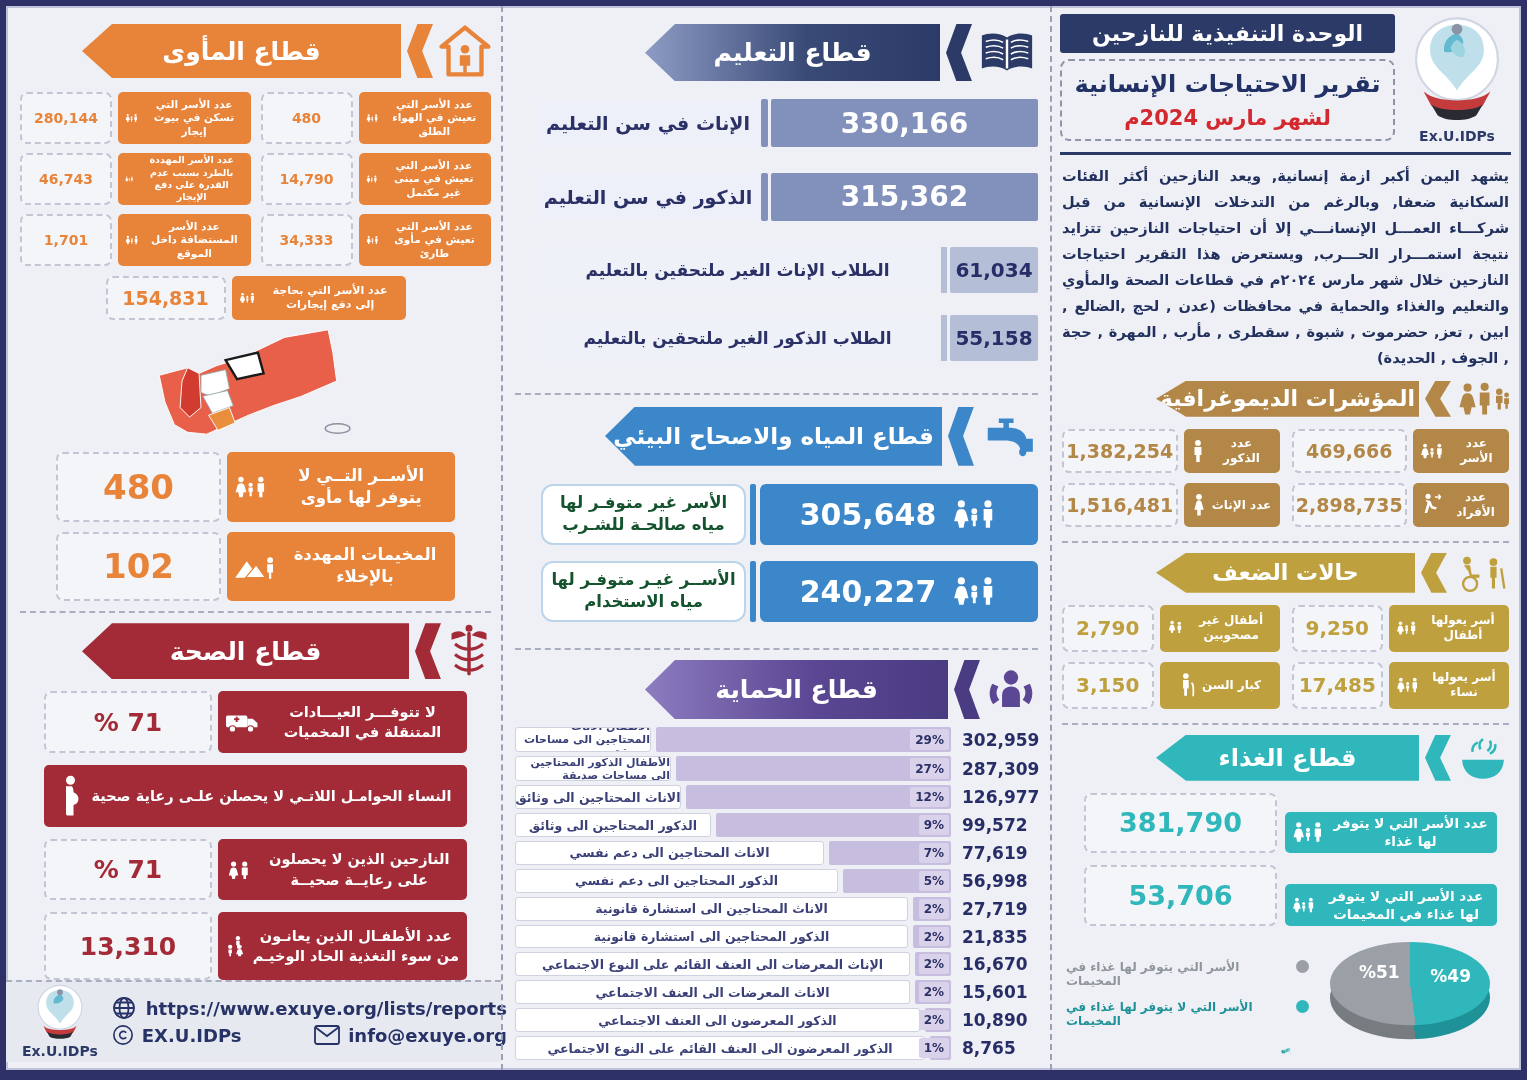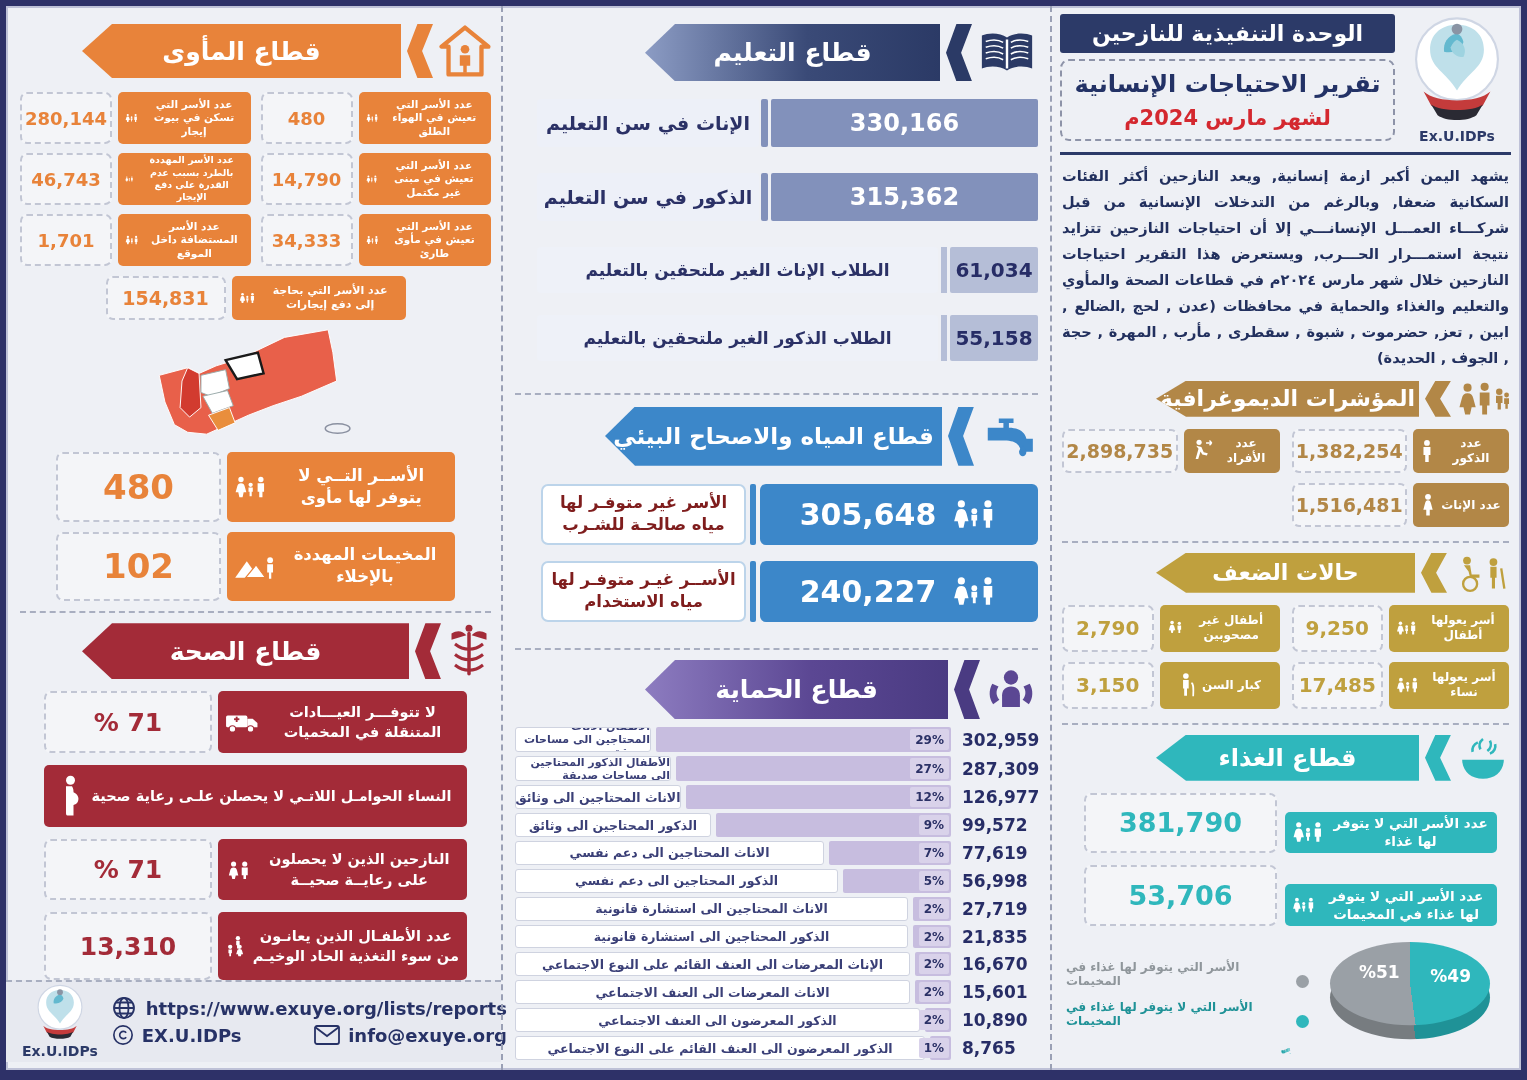--- a/index.html
+++ b/index.html
@@ -18,21 +18,21 @@
   .chev{width:26px;height:100%;clip-path:polygon(100% 0,40% 0,0 50%,40% 100%,100% 100%,58% 50%);}
   .bicon{display:flex;align-items:center;justify-content:center;}
   
   .pair{display:flex;gap:6px;align-items:stretch;}
   .vbox{border:2px dashed #c2c6d4;border-radius:7px;display:flex;align-items:center;justify-content:center;font-weight:bold;background:rgba(255,255,255,.35);}
   .chip{border-radius:5px;color:#fff;display:flex;align-items:center;justify-content:center;gap:6px;padding:3px 7px;text-align:center;direction:rtl;font-weight:bold;}
   
   .or{color:#E8833A}
   .shelter-grid{display:grid;grid-template-columns:1fr 1fr;gap:9px 10px;margin:14px 2px 8px;}
   .shelter-grid .pair{height:52px;}
-  .shelter-grid .vbox{flex:0 0 92px;font-size:18px;}
+  .shelter-grid .vbox{flex:0 0 92px;font-size:14px;}
   .shelter-grid .chip{flex:1;background:#E8833A;font-size:10.5px;line-height:1.3;}
   .pair-center{height:46px;width:300px;margin:2px auto 4px;}
   .pair-center .vbox{flex:0 0 120px;font-size:19px;}
   .pair-center .chip{flex:1;background:#E8833A;font-size:11px;line-height:1.3;}
   .bigpair{height:72px;margin:10px 38px 0;}
   .bigpair .vbox{flex:1;font-size:34px;}
   .bigpair .chip{flex:0 0 228px;background:#E8833A;font-size:16.5px;line-height:1.35;}
   
   .rd{color:#A32B38}
   .hpair{height:64px;margin:12px 26px 0;}
@@ -42,33 +42,33 @@
   .footer{margin-top:auto;background:#e7e9f0;border-top:2px dashed #a8aec0;margin-left:-12px;margin-right:-8px;
           padding:6px 16px 8px;display:flex;align-items:center;gap:14px;height:82px;}
   .f-lines{flex:1;display:flex;flex-direction:column;gap:4px;}
   .f-line{display:flex;align-items:center;gap:10px;color:#273266;font-weight:bold;font-size:18px;}
   .f-line2{display:flex;align-items:center;justify-content:space-between;color:#273266;font-weight:bold;font-size:18px;}
   .f-copy,.f-mail{display:flex;align-items:center;gap:8px;}
   
   .edu-rowA{display:flex;gap:12px;height:50px;margin:0 2px 26px 24px;}
   .lblA{flex:0 0 222px;background:#edf0f8;border-radius:4px;color:#2b3166;font-weight:bold;font-size:19px;
         display:flex;align-items:center;justify-content:center;direction:rtl;}
-  .valA{flex:1;background:#8291bb;border-radius:2px;color:#fff;font-size:24px;font-weight:bold;
+  .valA{flex:1;background:#8291bb;border-radius:2px;color:#fff;font-size:28px;font-weight:bold;
         display:flex;align-items:center;justify-content:center;position:relative;}
   .valA::before{content:"";position:absolute;left:-10px;top:0;bottom:0;width:7px;background:#8291bb;border-radius:2px;}
   .edu-rowB{display:flex;gap:12px;height:48px;margin:0 2px 22px 24px;}
   .lblB{flex:1;background:#eef1f8;border-radius:4px;color:#2b3166;font-weight:bold;font-size:17px;
         display:flex;align-items:center;justify-content:center;direction:rtl;}
   .valB{flex:0 0 88px;background:#b5bed7;border-radius:2px;color:#272d66;font-size:20px;font-weight:bold;
         display:flex;align-items:center;justify-content:center;position:relative;}
   .valB::before{content:"";position:absolute;left:-9px;top:0;bottom:0;width:6px;background:#b5bed7;}
   
   .bl{color:#3C87C9}
   .rowW{display:flex;gap:14px;height:64px;margin:0 2px 16px 28px;}
-  .lblW{flex:0 0 205px;background:#fff;border:2px solid #bcd4ea;border-radius:7px;color:#7f1d1d;font-weight:bold;
+  .lblW{flex:0 0 205px;background:#fff;border:2px solid #bcd4ea;border-radius:12px;color:#14532d;font-weight:bold;
         font-size:16.5px;display:flex;align-items:center;justify-content:center;text-align:center;line-height:1.35;direction:rtl;}
   .valW{flex:1;background:#3C87C9;border-radius:6px;color:#fff;font-weight:bold;font-size:30px;
         display:flex;align-items:center;justify-content:center;gap:16px;position:relative;}
   .valW::before{content:"";position:absolute;left:-10px;top:0;bottom:0;width:6px;background:#3C87C9;border-radius:2px;}
   
   .pu{color:#5B4793}
   .prow{display:flex;align-items:stretch;height:25px;margin:0 0 4px 2px;gap:5px;}
   .plbl{flex:1;background:#fff;border:1.5px solid #cfd3e0;border-radius:3px;color:#3a3f77;font-weight:bold;
         font-size:12.5px;display:flex;align-items:center;justify-content:center;direction:rtl;overflow:hidden;white-space:nowrap;}
   .pbar{position:relative;background:#c7bddf;border-radius:2px;}
@@ -96,21 +96,21 @@
   .vuln .chip{flex:0 0 120px;background:#BFA03E;font-size:12px;line-height:1.25;}
   .vuln .vbox{font-size:20px;color:#BFA03E;}
   .demo .vbox{color:#B28747;}
   
   .tl{color:#2FB7BC}
   .frow{display:flex;gap:8px;height:60px;margin:12px 14px 0 24px;}
   .frow .vbox{flex:1;font-size:27px;color:#2FB7BC;}
   .frow .chip{flex:0 0 212px;background:#2FB7BC;font-size:13.5px;line-height:1.35;margin-top:19px;}
   .pieblock{display:flex;align-items:center;gap:6px;margin:16px 6px 0;}
   .legend{flex:1;display:flex;flex-direction:column;gap:12px;}
-  .litem{display:flex;align-items:flex-end;justify-content:flex-end;gap:22px;font-size:12px;font-weight:bold;direction:ltr;}
+  .litem{display:flex;align-items:flex-start;justify-content:flex-end;gap:22px;font-size:12px;font-weight:bold;direction:ltr;}
   .ldot{width:13px;height:13px;border-radius:50%;flex:0 0 13px;}
   .pie-wrap{width:190px;height:104px;position:relative;}
   .pie,.pie-base{width:160px;height:160px;border-radius:50%;position:absolute;left:15px;top:0;
        transform:scaleY(.52);transform-origin:50% 0;}
   .pie-base{background:conic-gradient(#1f9297 0 176deg,#777c80 176deg 360deg);top:14px;}
   .pie{background:conic-gradient(#2FB7BC 0 176deg,#9aa0a6 176deg 360deg);}
   .p49{position:absolute;right:34px;top:24px;color:#fff;font-weight:800;font-size:17px;}
   .p51{position:absolute;left:44px;top:20px;color:#fff;font-weight:800;font-size:17px;}
   svg{display:block;}
 </style>
@@ -601,20 +601,34 @@
             <path d="M28 13h12v16h-3v11h-6V29h-3z"></path>
             <circle cx="52" cy="12" r="4"></circle>
             <path d="M48 17h8v9h-2v8h-4v-8h-2z"></path>
             <circle cx="61" cy="16" r="3"></circle>
             <path d="M58 20h6v7h-1.5v6h-3v-6H58z"></path>
           </svg>
       </div>
     </div>
     <div class="rgrid demo">
       <div class="pair">
+        <div class="vbox">469,666</div>
+        <div class="chip">
+            <span>عدد الأسر</span>
+          <svg width="28" height="22" viewBox="0 0 64 42" fill="#fff">
+              <circle cx="13" cy="7" r="5"></circle>
+              <path d="M13 14c-4 0-6 2-7 6l-3 11h5l2 9h6l2-9h5l-3-11c-1-4-3-6-7-6z"></path>
+              <circle cx="50" cy="7" r="5"></circle>
+              <path d="M44 14h12v16h-3v10h-6V30h-3z"></path>
+              <circle cx="31" cy="17" r="4"></circle>
+              <path d="M27 22h8v8h-2v8h-4v-8h-2z"></path>
+            </svg>
+          </div>
+      </div>
+      <div class="pair">
         <div class="vbox">1,382,254</div>
         <div class="chip">
             <span>عدد الذكور</span>
           <svg width="14" height="26" viewBox="0 0 24 40" fill="#fff">
               <circle cx="12" cy="6" r="5"></circle>
               <path d="M6 13h12v14h-3v12h-6V27H6z"></path>
             </svg>
           </div>
       </div>
       <div class="pair">

